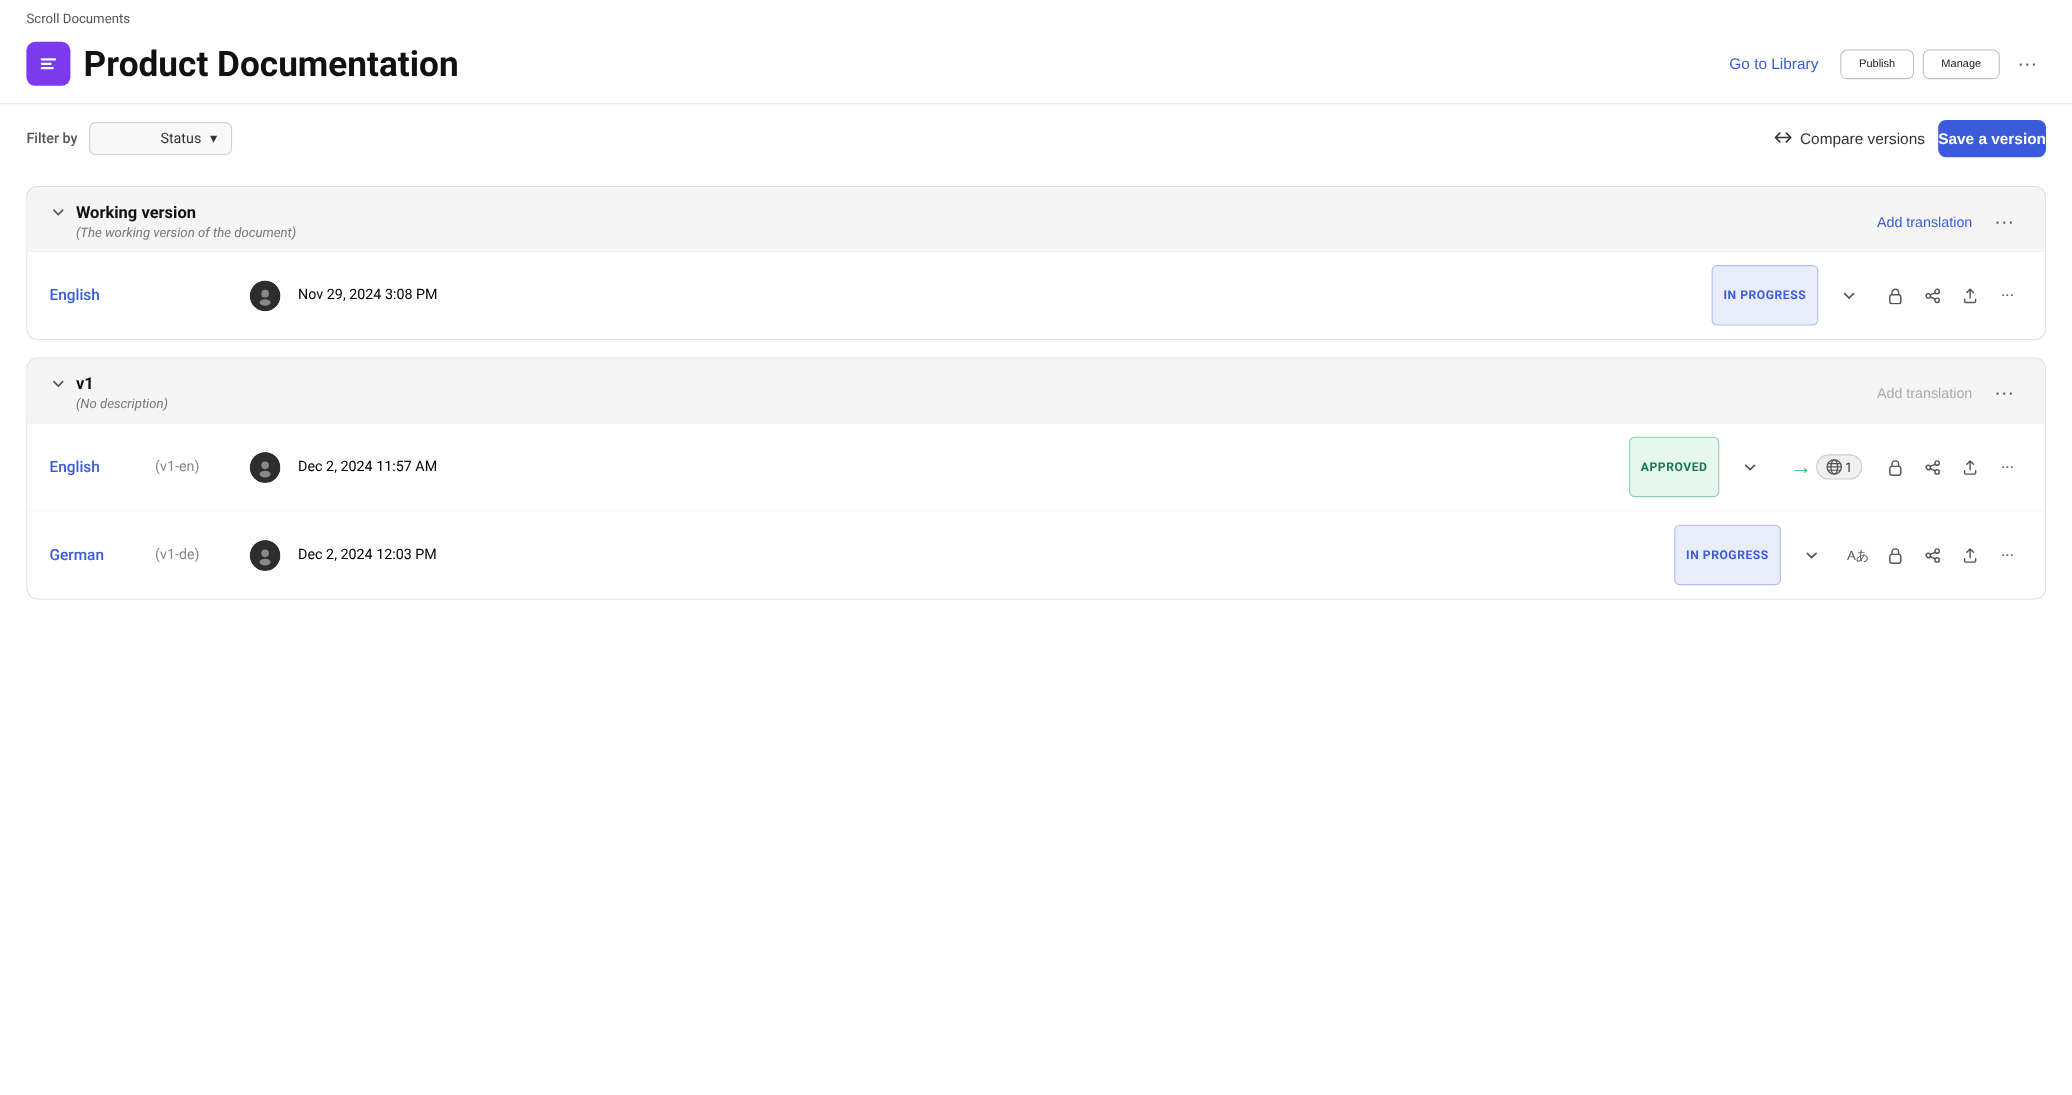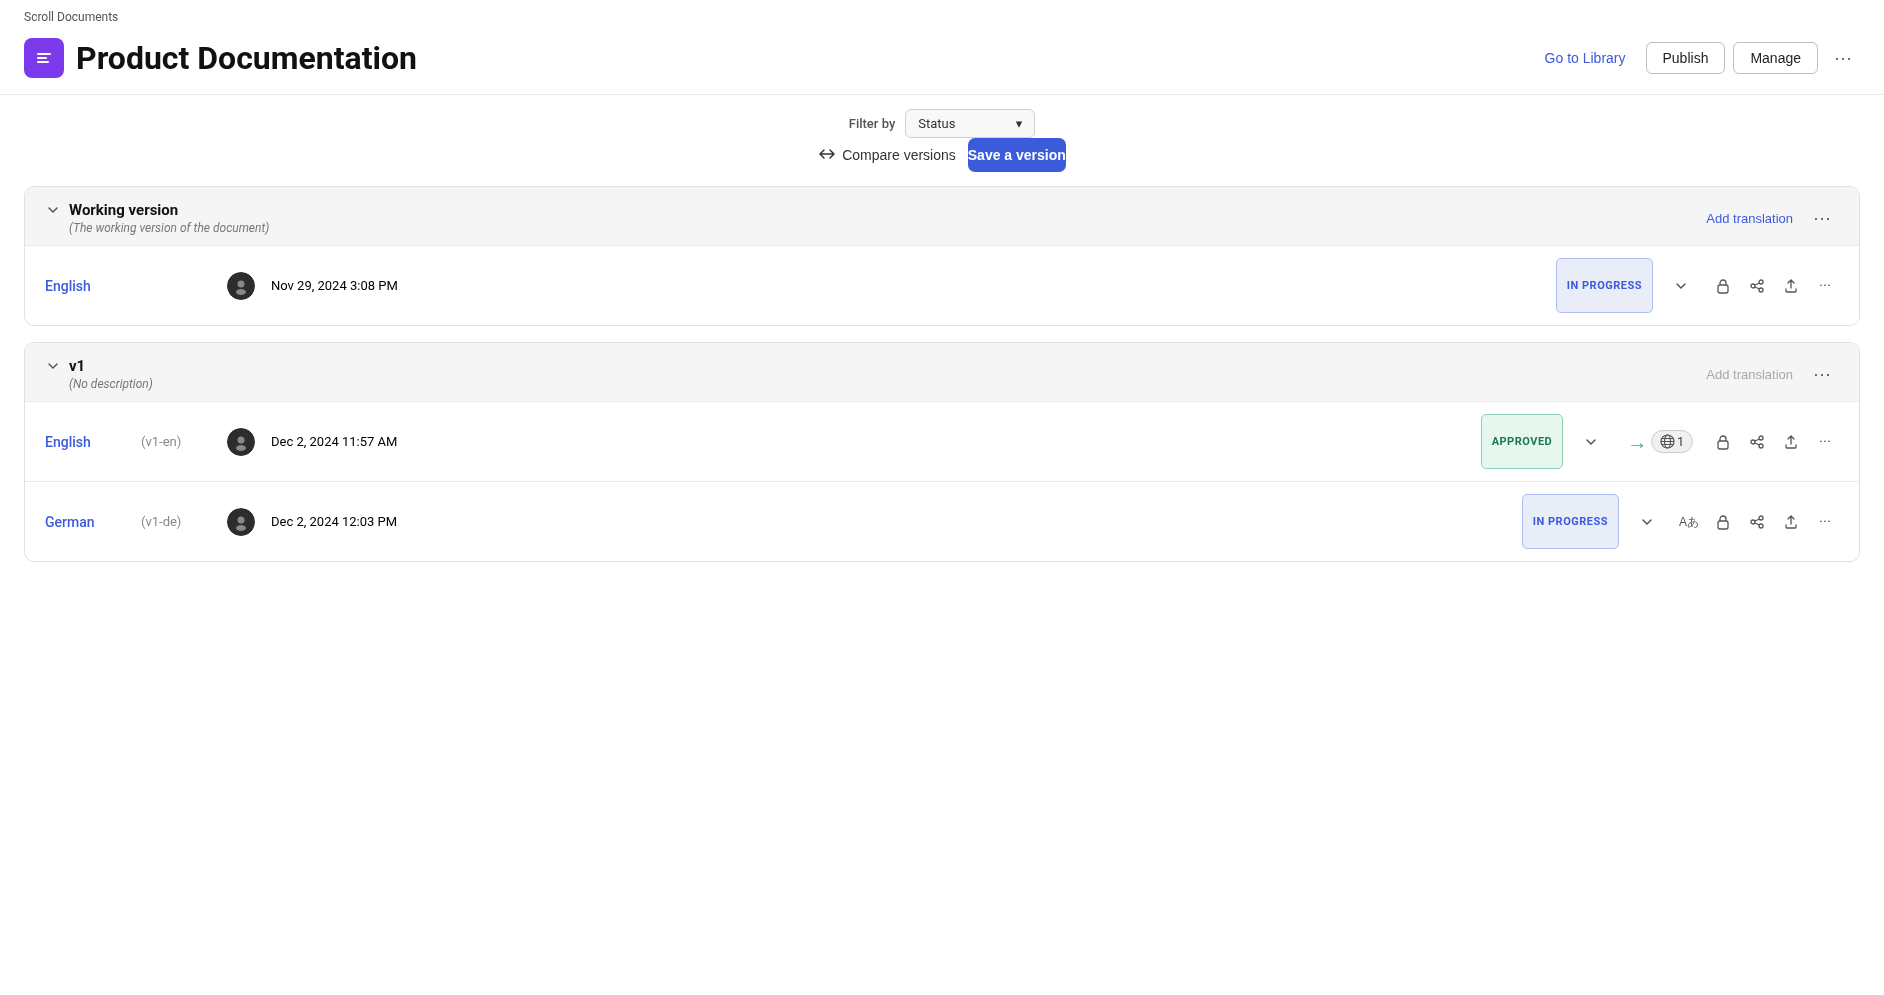--- a/index.html
+++ b/index.html
@@ -57,21 +57,21 @@
       color: #3b5bdb;
       font-size: 14px;
       cursor: pointer;
       padding: 6px 12px;
       font-weight: 500;
     }
     .btn-outline {
       background: none;
       border: 1.5px solid #c0c0c0;
       color: #222;
-      font-size: 14px;
+      font-size: 10px;
       cursor: pointer;
       padding: 7px 16px;
       border-radius: 6px;
       font-weight: 500;
     }
     .btn-more {
       background: none;
       border: none;
       font-size: 18px;
       cursor: pointer;
@@ -79,21 +79,20 @@
       padding: 4px 8px;
       border-radius: 4px;
     }
 
     
     .filter-bar {
       display: flex;
       align-items: center;
       justify-content: space-between;
       padding: 14px 24px;
-      flex-direction: column;
     }
     .filter-left {
       display: flex;
       align-items: center;
       gap: 10px;
     }
     .filter-label {
       font-size: 13px;
       color: #555;
       font-weight: 500;
@@ -103,21 +102,21 @@
       align-items: center;
       gap: 8px;
       border: 1.5px solid #d0d0d0;
       border-radius: 6px;
       padding: 6px 12px;
       font-size: 13px;
       color: #333;
       background: #f8f8f8;
       cursor: pointer;
       min-width: 130px;
-      justify-content: space-between;
+      justify-content: flex-end;
     }
     .filter-right {
       display: flex;
       align-items: center;
       gap: 12px;
     }
     .compare-btn {
       display: flex;
       align-items: center;
       gap: 6px;
@@ -134,21 +133,21 @@
       border: none;
       padding: 9px 0;
       border-radius: 7px;
       font-size: 14px;
       cursor: pointer;
       font-weight: 600;
     }
 
     
     .section {
-      margin: 0 24px 16px;
+      margin: 12px 24px 16px;
       border: 1.5px solid #e0e0e0;
       border-radius: 10px;
       overflow: visible;
     }
     .section-header {
       display: flex;
       align-items: center;
       justify-content: space-between;
       padding: 14px 20px 10px;
       background: #f5f5f5;

